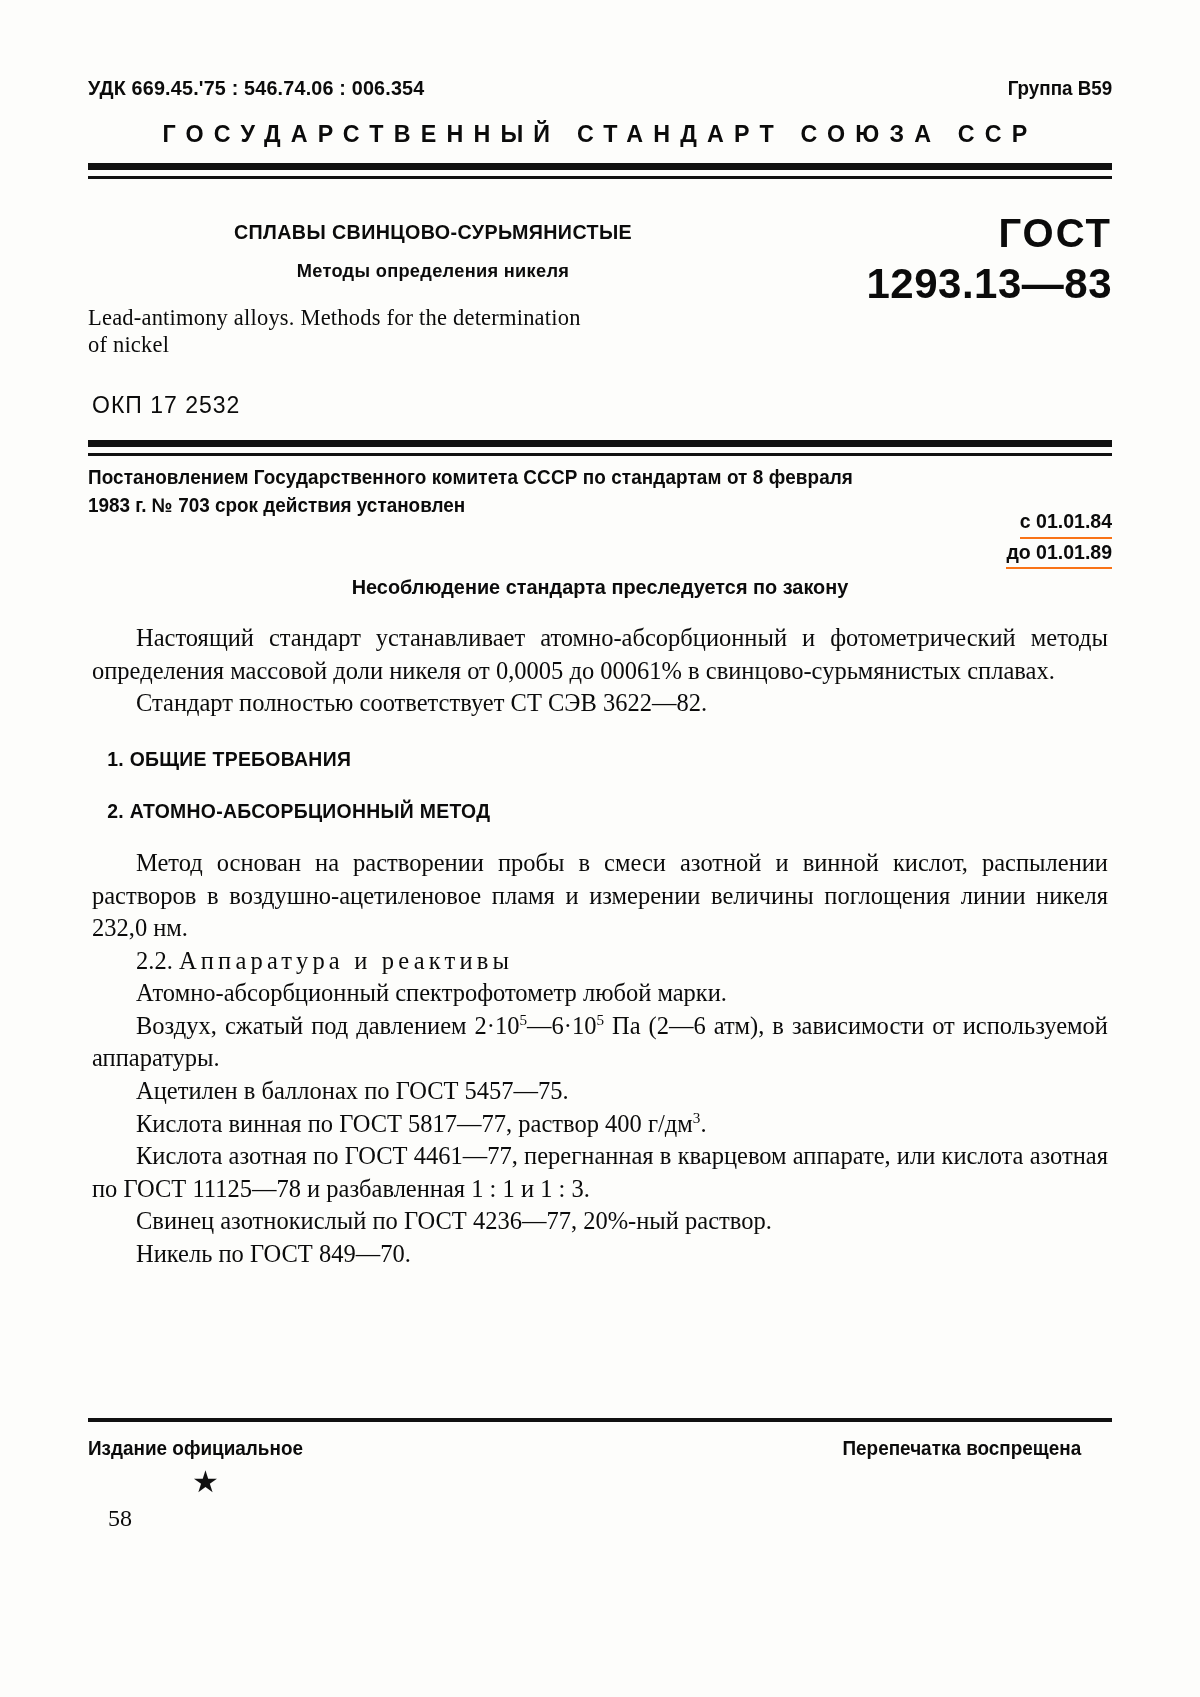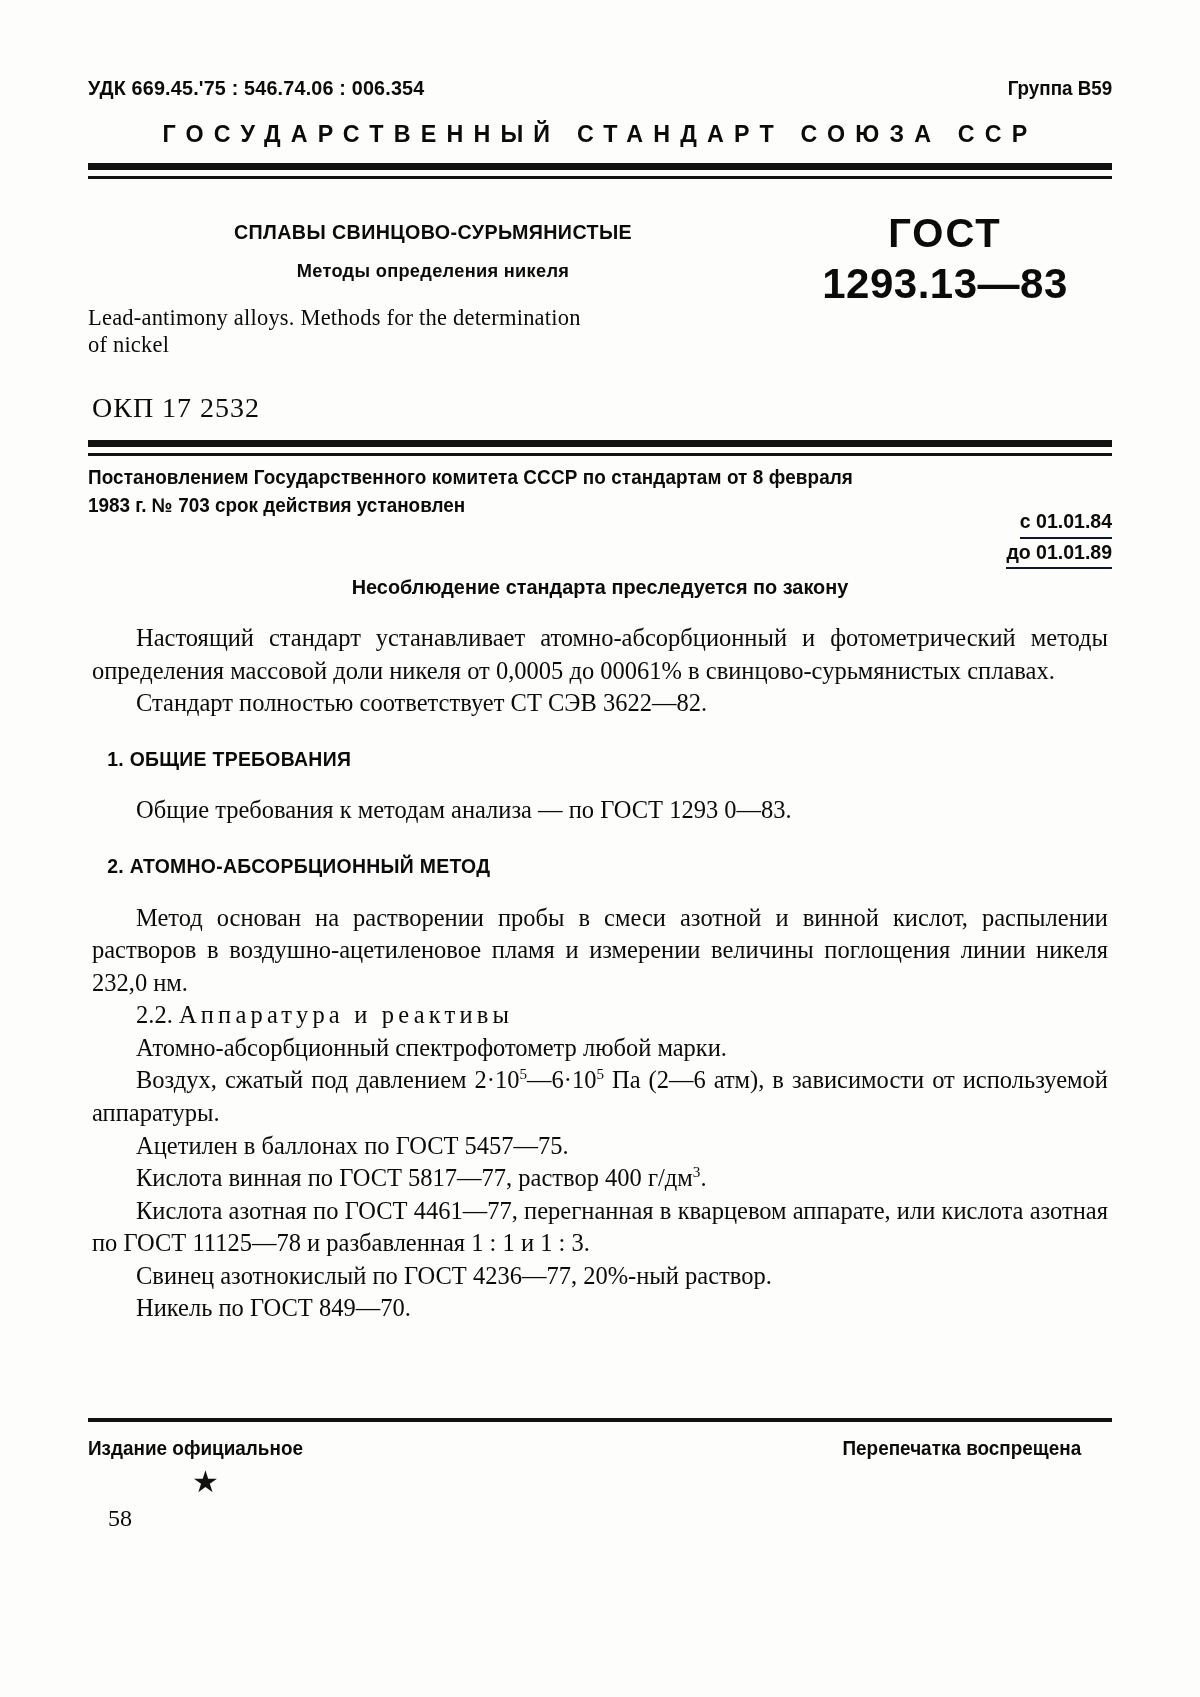--- a/index.html
+++ b/index.html
@@ -105,21 +105,21 @@
   .t-eng {
     font-family: "Liberation Serif", "DejaVu Serif", serif;
     font-size: 22.5px;
     text-align: left;
     margin-top: 22px;
     line-height: 1.22;
     letter-spacing: 0.2px;
   }
   .title-right {
     width: 334px;
-    text-align: center;
+    text-align: right;
     font-family: "Liberation Sans", "DejaVu Sans", sans-serif;
     font-weight: bold;
   }
   .gost-word {
     font-size: 40px;
     letter-spacing: 2px;
     line-height: 1.05;
   }
   .gost-num {
     font-size: 42px;
@@ -130,22 +130,22 @@
   .gost-st {
     font-size: 25px;
     margin-top: 20px;
     letter-spacing: 0.2px;
   }
 
   .okp {
     position: absolute;
     left: 92px;
     top: 392px;
-    font-family: Liberation Serif, serif;
-    font-size: 28px;
+    font-family: Liberation Sans, sans-serif;
+    font-size: 23px;
     letter-spacing: 1px;
   }
 
   
   .resolution {
     position: absolute;
     left: 88px;
     top: 463px;
     width: 1024px;
     font-family: "Liberation Sans", "DejaVu Sans", sans-serif;
@@ -163,21 +163,21 @@
     top: 508px;
     width: 1024px;
     text-align: right;
     font-family: "Liberation Sans", "DejaVu Sans", sans-serif;
     font-weight: bold;
     font-size: 19.5px;
     line-height: 1.42;
   }
   .dates span {
     display: inline-block;
-    border-bottom: 2px solid #0f172a;
+    border-bottom: 2px solid #f97316;
     padding-bottom: 1px;
   }
   .warning {
     position: absolute;
     left: 88px;
     top: 575px;
     width: 1024px;
     text-align: center;
     font-family: "Liberation Sans", "DejaVu Sans", sans-serif;
     font-weight: bold;
@@ -300,21 +300,20 @@
 
   <div class="warning">Несоблюдение стандарта преследуется по закону</div>
 
   <div class="body">
 
     <p class="ind">Настоящий стандарт устанавливает атомно-абсорбционный и фотометрический методы определения массовой доли никеля от 0,0005 до 00061% в свинцово-сурьмянистых сплавах.</p>
     <p class="ind">Стандарт полностью соответствует СТ СЭВ 3622—82.</p>
 
     <p class="head-c">1. ОБЩИЕ ТРЕБОВАНИЯ</p>
 
-    <p class="ind">Общие требования к методам анализа — по ГОСТ 1293 0—83.</p>
 
     <p class="head-c">2. АТОМНО-АБСОРБЦИОННЫЙ МЕТОД</p>
 
     <p class="ind">Метод основан на растворении пробы в смеси азотной и винной кислот, распылении растворов в воздушно-ацетиленовое пламя и измерении величины поглощения линии никеля 232,0 нм.</p>
 
     <p class="ind">
       <span>2.2.</span>
       <span class="sp-head">Аппаратура и реактивы</span>
     </p>
 

